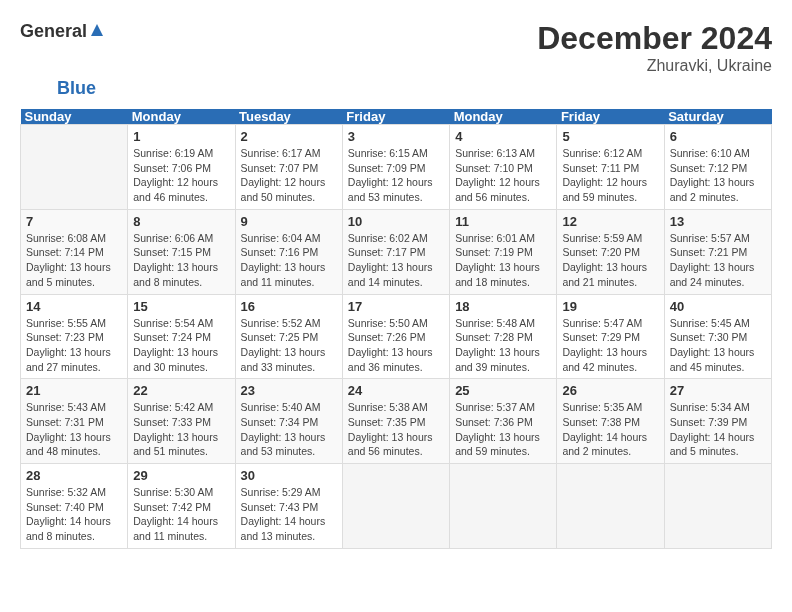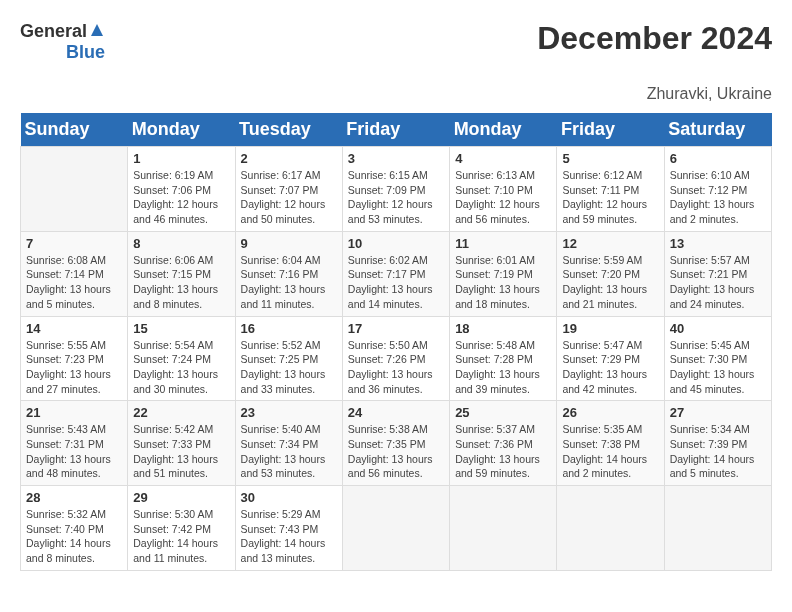--- a/index.html
+++ b/index.html
@@ -12,50 +12,50 @@
     }
     .header-area {
       display: flex;
       justify-content: space-between;
       align-items: flex-start;
       margin-bottom: 10px;
     }
     .logo {
       display: flex;
       flex-direction: column;
-      align-items: flex-end;
+      align-items: center;
+      gap: 36px;
     }
     .logo-top-row {
       display: flex;
       align-items: center;
     }
     .title-area {
       text-align: right;
     }
     .title-month {
       font-size: 32px;
       font-weight: bold;
       color: #333;
     }
     .title-location {
       font-size: 16px;
       color: #555;
-      margin-top: 28px;
     }
     table {
       width: 100%;
       border-collapse: collapse;
       font-size: 11px;
     }
     thead tr th {
       background-color: #2a6db5;
       color: #fff;
-      padding: 6px 4px;
+      padding: 0 4px;
       text-align: left;
-      font-size: 18px;
+      font-size: 13px;
       font-weight: bold;
     }
     tbody tr td {
       border: 1px solid #ddd;
       vertical-align: top;
       padding: 4px 5px;
       width: calc(100% / 7);
       min-height: 80px;
     }
     tbody tr {

